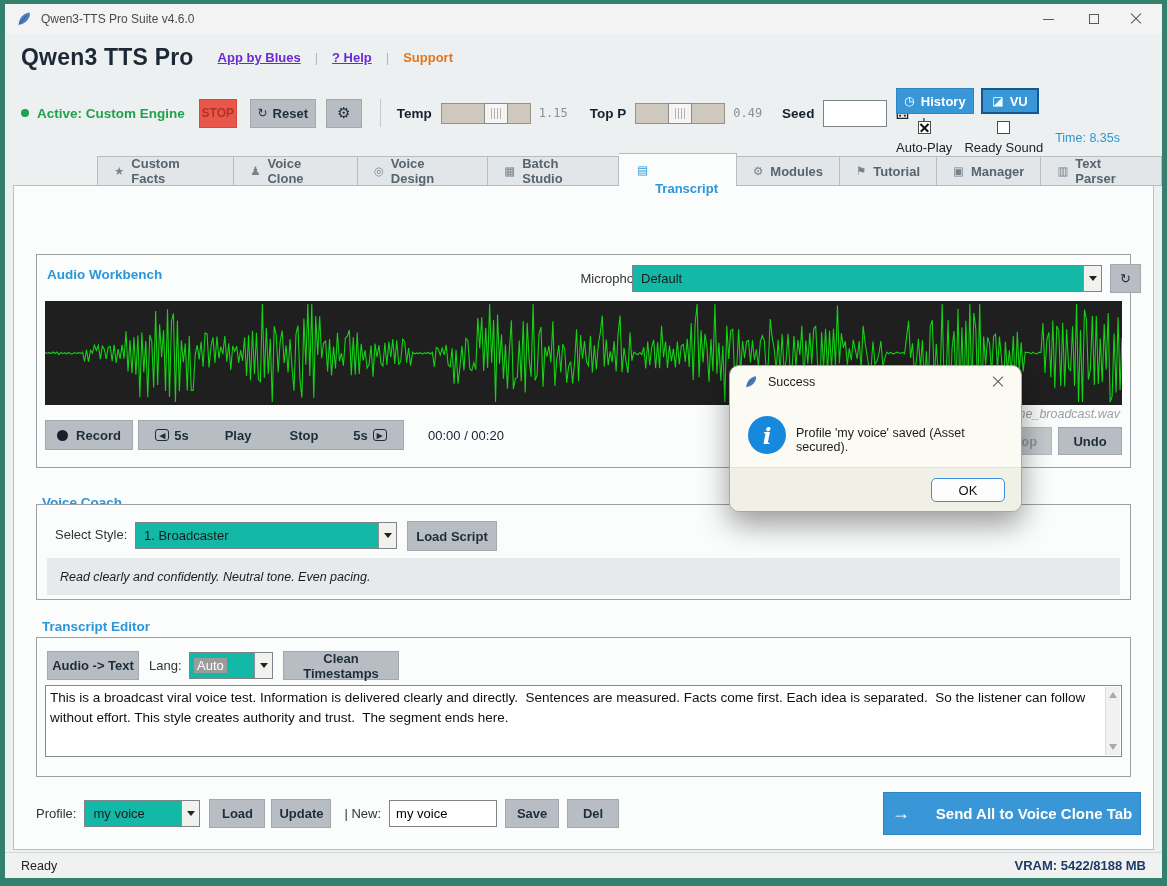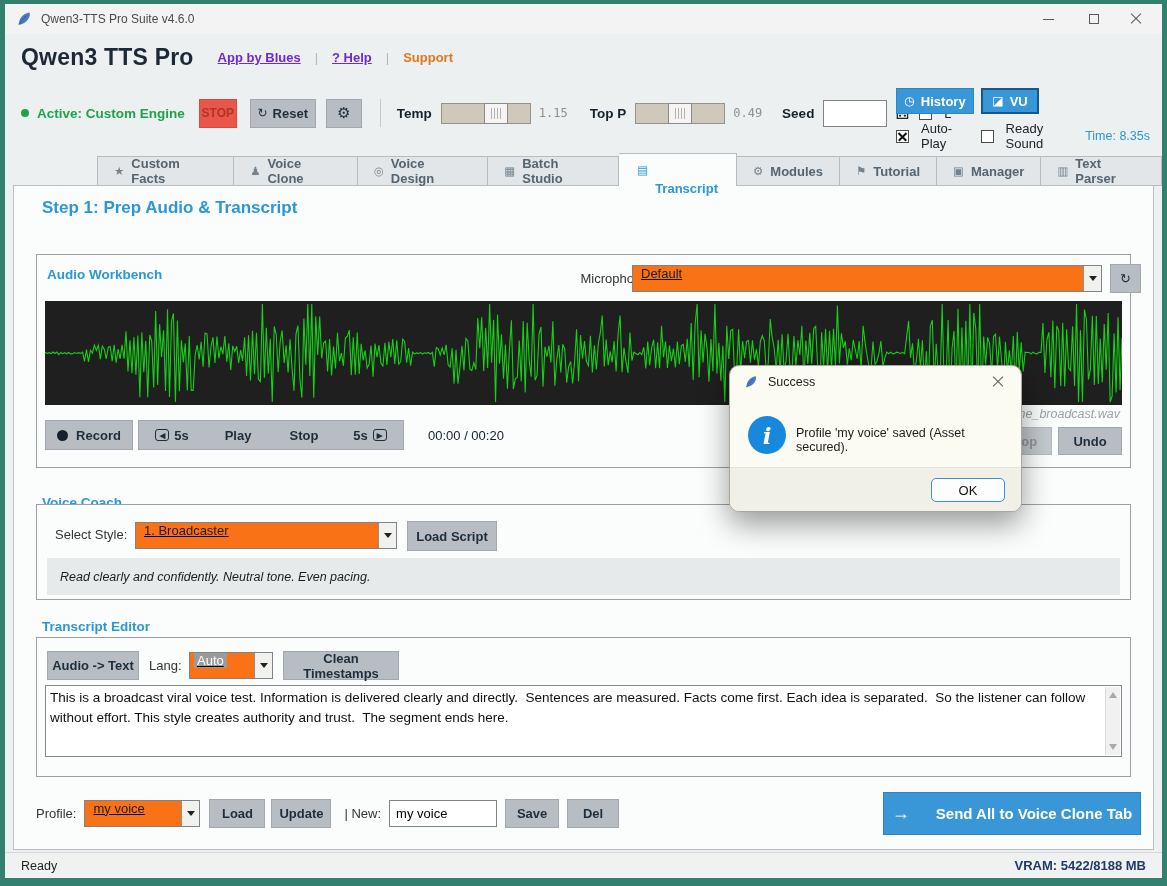--- a/index.html
+++ b/index.html
@@ -40,21 +40,21 @@
   .vsep { width:1px; height:28px; background:#c4c9cc; margin:0 16px 0 18px; }
   .tlabel { font-weight:700; font-size:13.5px; color:#16202c; }
   .slider { position:relative; width:90px; height:21px; background:#cfc8bd; border:1px solid #979186; margin-left:9px; }
   .handle { position:absolute; top:-1px; width:24px; height:21px; background:#f6f5f3; border:1px solid #8a8a8a; }
   .handle::after { content:""; position:absolute; left:6px; right:6px; top:4px; bottom:4px;
                    background:repeating-linear-gradient(90deg,#b4b4b4 0 1px,transparent 1px 3px); }
   .sval { font-family:"DejaVu Sans Mono", monospace; font-size:12px; color:#8f8f8f; margin-left:8px; }
   .gap22 { margin-left:22px; } .gap20 { margin-left:20px; }
   .seed-input { width:64px; height:27px; margin-left:9px; border:1px solid #7e8388; background:#fff; font-size:13px; padding:0 5px; font-family:inherit; }
   .dice { font-size:16px; color:#20242a; margin-left:8px; cursor:pointer; }
-  .cbrow { display:inline-flex; align-items:center; gap:12px; cursor:pointer; }
+  .cbrow { display:inline-flex; align-items:center; gap:6px; cursor:pointer;flex-direction:column; }
   .cb { position:relative; width:13px; height:13px; border:1px solid #4a4a4a; background:#fff; display:inline-block; flex:0 0 auto; }
   .cb.checked::before,.cb.checked::after { content:""; position:absolute; left:0px; top:5px; width:11px; height:1.6px; background:#111; }
   .cb.checked::before { transform:rotate(45deg);} .cb.checked::after { transform:rotate(-45deg);}
   .cb-label { font-size:13px; color:#20242a; }
   .l-check { margin-left:10px; }
 
   .toolbar-right { position:absolute; top:84px; right:12px; width:254px; }
   .tr-row1 { display:flex; gap:7px; }
   .blue-btn { background:#3a97d7; border:1px solid #2d85c4; color:#fff; font-weight:700; font-size:13px;
               display:inline-flex; align-items:center; justify-content:center; gap:6px; cursor:pointer; }
@@ -78,21 +78,21 @@
   
   .content { position:absolute; left:8px; right:8px; top:181px; bottom:28px; background:#fbfcfc; border:1px solid #b9bfc2; z-index:2; }
   .step-title { position:absolute; left:28px; top:12px; font-size:17px; font-weight:700; color:#2b96d8; }
   .frame { position:absolute; left:22px; right:22px; border:1px solid #9aa0a4; background:#fbfcfc; }
   .sec-heading { position:absolute; left:28px; font-size:13.5px; font-weight:700; color:#2b96d8; }
 
   
   .wb-frame { top:68px; height:214px; }
   .wb-title { position:absolute; left:10px; top:12px; font-size:13.5px; font-weight:700; color:#2b96d8; }
   .mic-label { position:absolute; left:505px; top:16px; width:110px; text-align:right; font-size:13px; color:#333; }
-  .combo { position:relative; background:#f97316; border:1px solid #7e8388; height:27px; display:flex; cursor:pointer;text-decoration:underline; }
+  .combo { position:relative; background:#14b8a6; border:1px solid #7e8388; height:27px; display:flex; align-items:center; cursor:pointer; }
   .combo .cval { flex:1; font-size:13px; color:#1c1c1c; padding:0 8px; white-space:nowrap; overflow:hidden; }
   .combo .carr { width:18px; height:100%; border-left:1px solid #8b9096; background:#f1f1ee; display:flex; align-items:center; justify-content:center; }
   .combo .carr::after { content:""; border-left:4px solid transparent; border-right:4px solid transparent; border-top:5px solid #222; }
   .mic-combo { position:absolute; left:595px; top:10px; width:470px; }
   .refresh-btn { position:absolute; left:1073px; top:9px; width:31px; height:29px; font-size:13px; font-weight:400; }
   .wave { position:absolute; left:8px; right:8px; top:46px; height:104px; background:#1f1f1f; }
   .wave svg { display:block; width:100%; height:100%; }
   .transport { position:absolute; left:8px; top:165px; height:30px; display:flex; align-items:center; }
   .rec-btn { width:88px; height:30px; gap:8px; }
   .rec-dot { width:11px; height:11px; border-radius:50%; background:#16202c; }
@@ -290,21 +290,20 @@
           <span class="ticon">▣</span>
           <span class="tlab">Manager</span>
         </div>
       <div class="tab">
           <span class="ticon">▥</span>
           <span class="tlab">Text Parser</span>
         </div>
     </div>
 
     <div class="content">
-      <div class="step-title">Step 1: Prep Audio &amp; Transcript</div>
 
       <div class="frame wb-frame">
         <div class="wb-title">Audio Workbench</div>
         <div class="mic-label">Microphone:</div>
         <div class="combo mic-combo">
           <span class="cval">Default</span>
           <span class="carr"></span>
         </div>
         <button class="btn refresh-btn">
             <span>↻</span>

